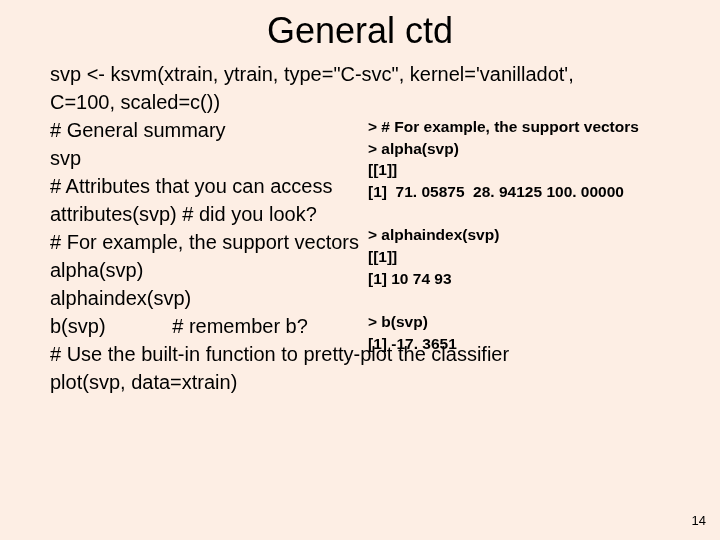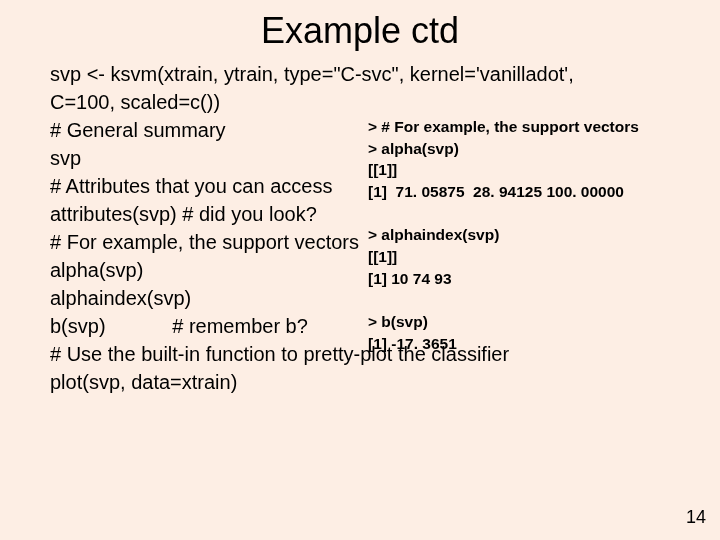--- a/index.html
+++ b/index.html
@@ -36,27 +36,27 @@
     left: 368px;
     font-size: 15.5px;
     font-weight: bold;
     line-height: 1.4;
     white-space: pre;
   }
   .pagenum {
     position: absolute;
     bottom: 12px;
     right: 14px;
-    font-size: 18px;
+    font-size: 13px;
   }
 </style>
 </head>
 <body>
 
-<div class="title">Example ctd</div>
+<div class="title">General ctd</div>
 
 <div class="body-area">
   <div class="left">svp &lt;- ksvm(xtrain, ytrain, type="C-svc", kernel='vanilladot',
 C=100, scaled=c())
 # General summary
 svp
 # Attributes that you can access
 attributes(svp) # did you look?
 # For example, the support vectors
 alpha(svp)

